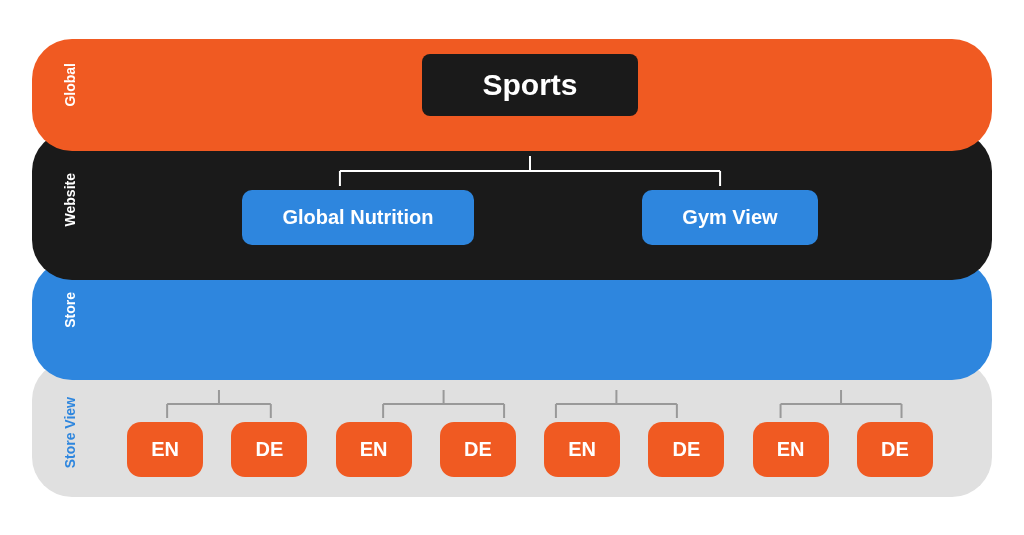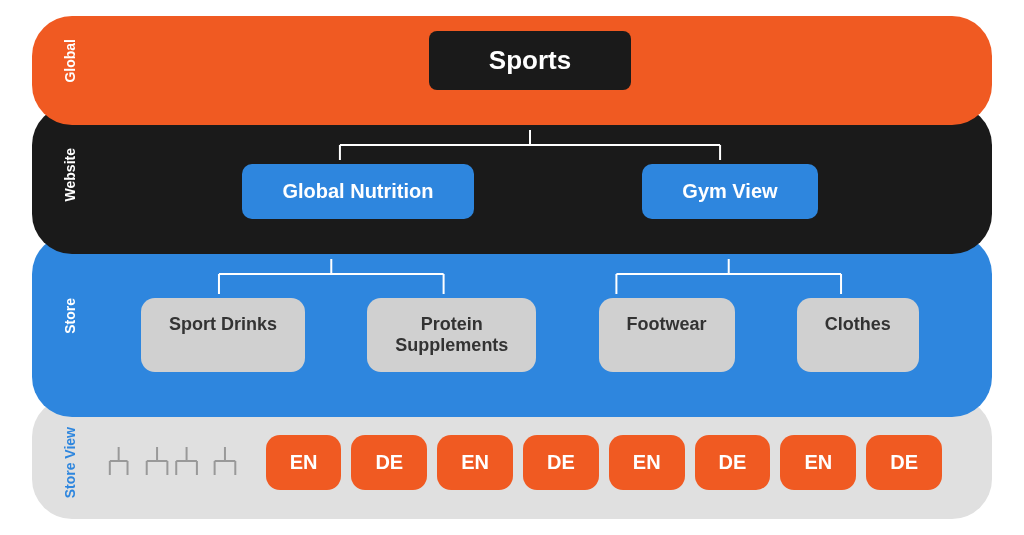--- a/index.html
+++ b/index.html
@@ -84,21 +84,21 @@
     .layer-storeview .layer-label {
       color: #2e86de;
     }
 
     
     .node-sports {
       background: #1a1a1a;
       color: #fff;
       border-radius: 8px;
       padding: 14px 60px;
-      font-size: 26px;
+      font-size: 30px;
       font-weight: bold;
     }
 
     .node-blue {
       background: #2e86de;
       color: #fff;
       border-radius: 10px;
       padding: 16px 40px;
       font-size: 20px;
       font-weight: bold;
@@ -163,21 +163,21 @@
       display: flex;
       width: 100%;
       justify-content: space-around;
       padding: 0 20px;
       gap: 16px;
     }
 
     .storeview-content {
       width: 100%;
       display: flex;
-      flex-direction: row;
+      flex-direction: column;
       align-items: center;
       position: relative;
     }
 
     .storeview-badges {
       display: flex;
       width: 100%;
       justify-content: space-around;
       padding: 0 20px;
       gap: 10px;
@@ -223,42 +223,20 @@
       </svg>
       <div class="website-nodes">
         <div class="node-blue">Global Nutrition</div>
         <div class="node-blue">Gym View</div>
       </div>
     </div>
   </div>
 
   <div class="layer layer-store">
     <div class="layer-label">Store</div>
-    <div class="store-content">
-
-      <svg width="100%" height="35" style="display:block; margin-bottom:4px;">
-
-        <line x1="27%" y1="0" x2="27%" y2="15" class="connector-line-white"></line>
-        <line x1="14%" y1="15" x2="40%" y2="15" class="connector-line-white"></line>
-        <line x1="14%" y1="15" x2="14%" y2="35" class="connector-line-white"></line>
-        <line x1="40%" y1="15" x2="40%" y2="35" class="connector-line-white"></line>
-
-        <line x1="73%" y1="0" x2="73%" y2="15" class="connector-line-white"></line>
-        <line x1="60%" y1="15" x2="86%" y2="15" class="connector-line-white"></line>
-        <line x1="60%" y1="15" x2="60%" y2="35" class="connector-line-white"></line>
-        <line x1="86%" y1="15" x2="86%" y2="35" class="connector-line-white"></line>
-      </svg>
-      <div class="store-nodes">
-        <div class="node-gray">Sport Drinks</div>
-        <div class="node-gray" style="white-space:pre-line;">Protein
-Supplements</div>
-        <div class="node-gray">Footwear</div>
-        <div class="node-gray">Clothes</div>
-      </div>
-    </div>
   </div>
 
   <div class="layer layer-storeview">
     <div class="layer-label" style="color:#2e86de;">Store View</div>
     <div class="storeview-content">
 
       <svg width="100%" height="28" style="display:block; margin-bottom:4px;">
 
         <line x1="14%" y1="0" x2="14%" y2="14" class="connector-line"></line>
         <line x1="8%" y1="14" x2="20%" y2="14" class="connector-line"></line>

